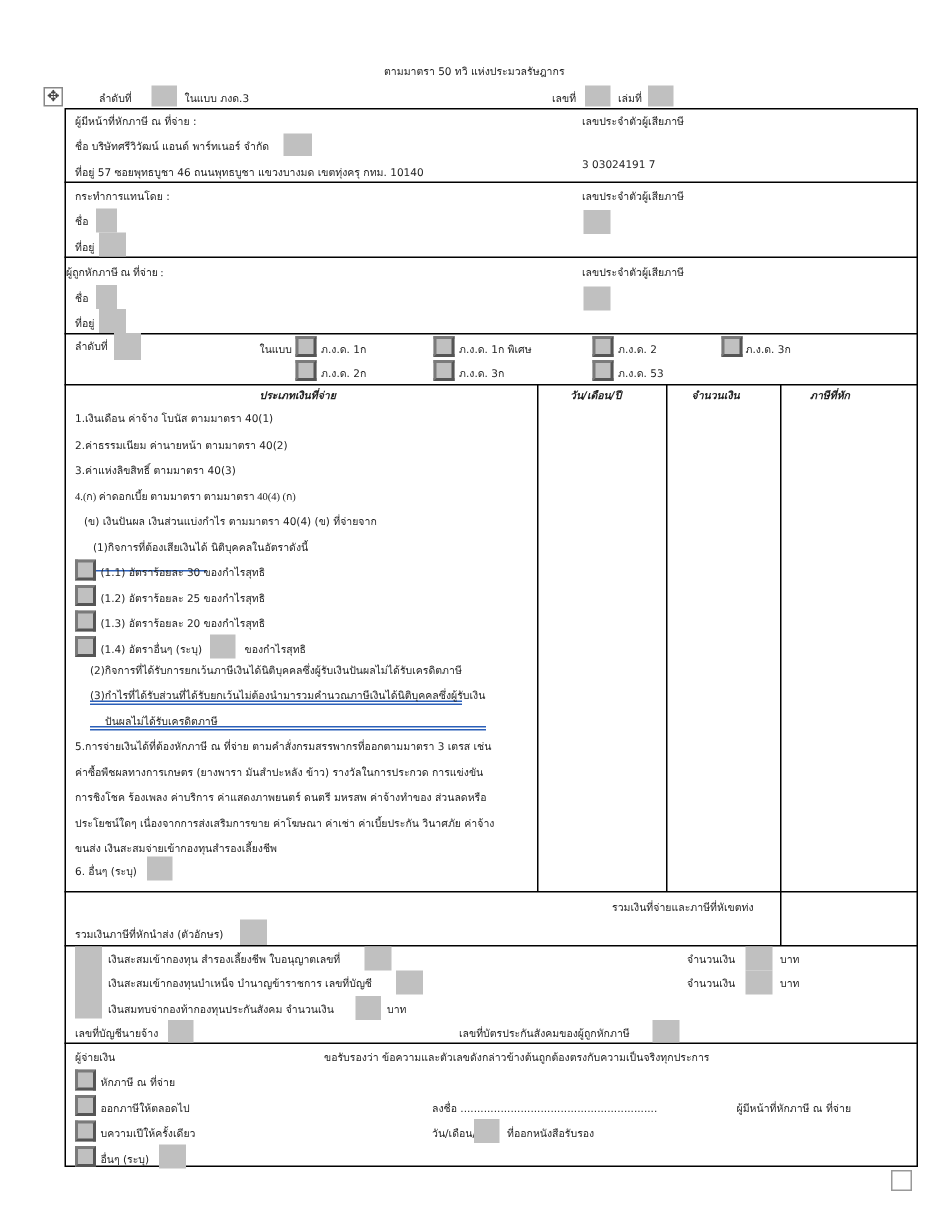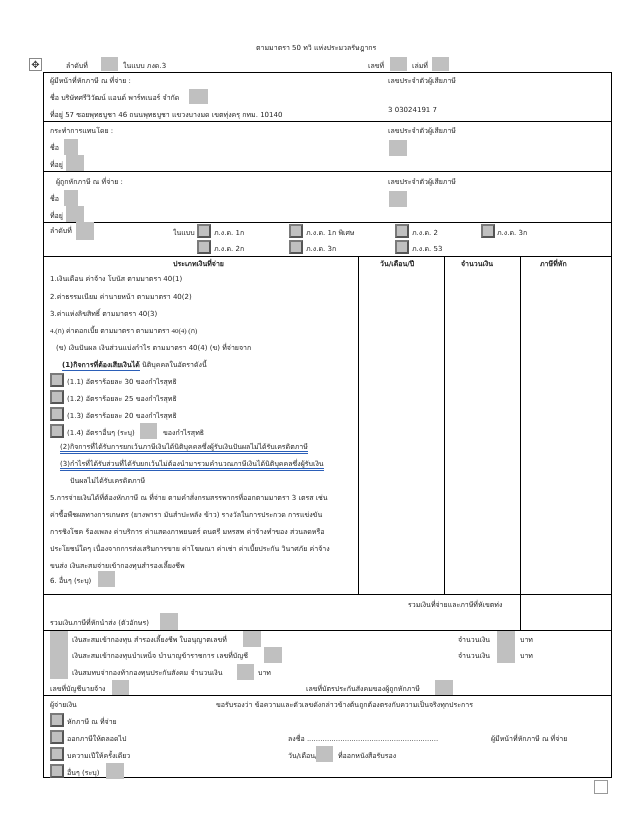--- a/index.html
+++ b/index.html
@@ -4,23 +4,23 @@
 <style>
   * { box-sizing: border-box; margin: 0; padding: 0; }
   html, body { width: 634px; height: 817px; background: #ffffff; overflow: hidden; }
   body { font-family: "DejaVu Sans", sans-serif; font-size: 7px; color: #222; position: relative; }
   .abs { position: absolute; }
   .fld { position: absolute; background: #c0c0c0; }
   .chk { position: absolute; width: 14px; height: 14px; background: #c0c0c0; border: 2px solid #7a7a7a; border-right-color:#555; border-bottom-color:#555; }
   .hline { position: absolute; height: 1px; background: #000; }
   .vline { position: absolute; width: 1px; background: #000; }
   .txt { position: absolute; white-space: nowrap; line-height: 10px; }
-  .u { border-bottom: 1px solid #2b5fb8; padding-bottom: 1px; font-weight: bold; }
-  .uu { border-bottom: 3px double #2b5fb8; padding-bottom: 0px; }
-  .hdr { font-weight: bold; }
+  .u { border-bottom: 1px solid #2b5fb8; padding-bottom: 11px; }
+  .uu { border-bottom: 3px double #2b5fb8; padding-bottom: 16px; }
+  .hdr { font-weight: bold; font-style: italic; }
   .move-handle { position:absolute; left:29px; top:58px; width:13px; height:13px; border:1px solid #888; background:#fff; font-size:10px; line-height:11px; text-align:center; color:#444; }
   .corner-box { position:absolute; left:594px; top:780px; width:14px; height:14px; border:1px solid #999; background:#fff; }
 </style>
 </head>
 <body>
 
 <div class="move-handle">✥</div>
 <div class="txt" style="left:256px;top:43px;">ตามมาตรา 50 ทวิ แห่งประมวลรัษฎากร</div>
 <div class="txt" style="left:66px;top:61px;">ลำดับที่</div>
 <div class="fld" style="left:101px;top:57px;width:17px;height:14px;"></div>
@@ -52,21 +52,21 @@
 <div class="txt" style="left:388px;top:93px;margin-top:12px;">3 03024191 7</div>
 
 <div class="txt" style="left:50px;top:126px;">กระทำการแทนโดย :</div>
 <div class="txt" style="left:50px;top:143px;">ชื่อ</div>
 <div class="fld" style="left:64px;top:139px;width:14px;height:16px;"></div>
 <div class="txt" style="left:50px;top:160px;">ที่อยู่</div>
 <div class="fld" style="left:66px;top:155px;width:18px;height:16px;"></div>
 <div class="txt" style="left:388px;top:126px;">เลขประจำตัวผู้เสียภาษี</div>
 <div class="fld" style="left:389px;top:140px;width:18px;height:16px;"></div>
 
-<div class="txt" style="left:56px;top:177px;">ผู้ถูกหักภาษี ณ ที่จ่าย :</div>
+<div class="txt" style="left:44px;top:177px;font-family:Liberation Serif, serif;">ผู้ถูกหักภาษี ณ ที่จ่าย :</div>
 <div class="txt" style="left:50px;top:194px;">ชื่อ</div>
 <div class="fld" style="left:64px;top:190px;width:14px;height:16px;"></div>
 <div class="txt" style="left:50px;top:211px;">ที่อยู่</div>
 <div class="fld" style="left:66px;top:206px;width:18px;height:16px;"></div>
 <div class="txt" style="left:388px;top:177px;">เลขประจำตัวผู้เสียภาษี</div>
 <div class="fld" style="left:389px;top:191px;width:18px;height:16px;"></div>
 
 <div class="txt" style="left:50px;top:226px;">ลำดับที่</div>
 <div class="fld" style="left:76px;top:222px;width:18px;height:18px;"></div>
 <div class="txt" style="left:173px;top:228px;">ในแบบ</div>

